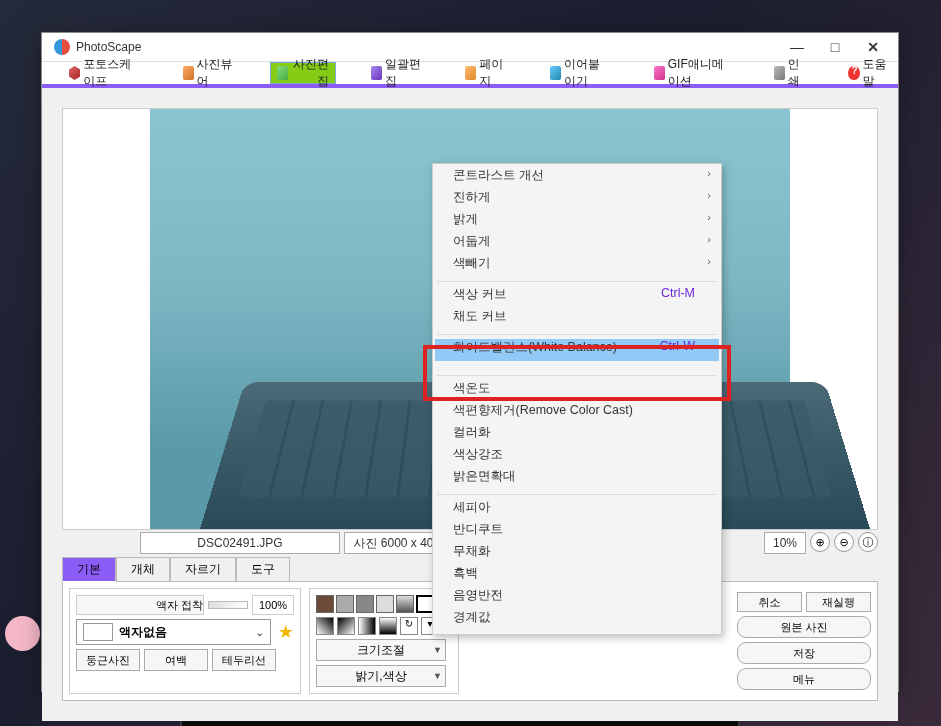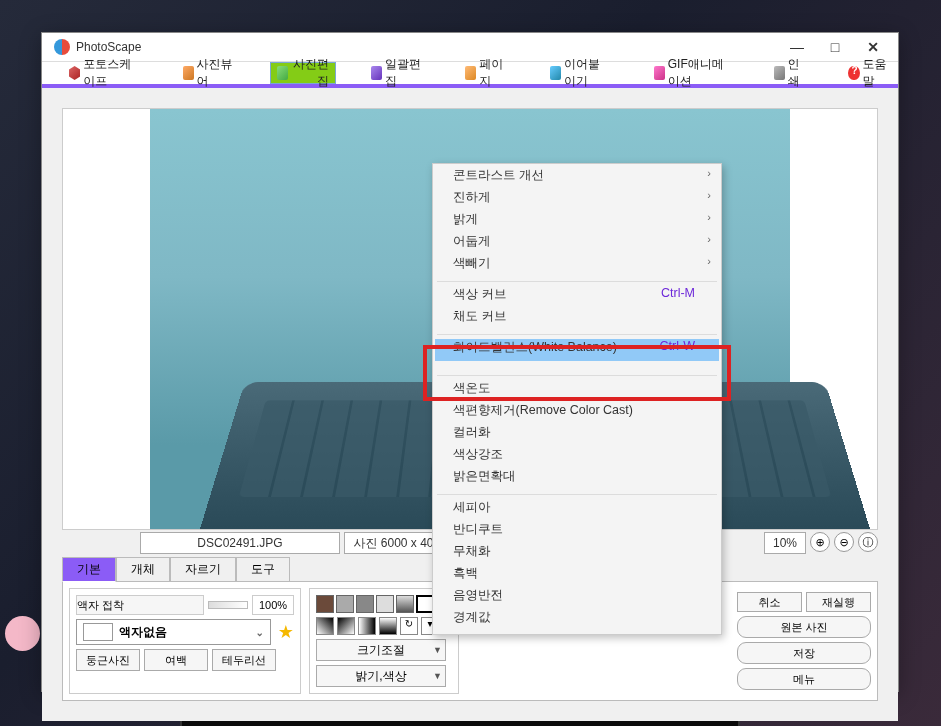--- a/index.html
+++ b/index.html
@@ -39,21 +39,21 @@
 .info-filename { flex: 0 0 200px; margin-left: 78px; }
 .info-size { flex: 0 0 99px; }
 .info-zoom { width: 42px; margin-left: auto; }
 .zoom-btn { width: 20px; height: 20px; border: 1px solid #999; border-radius: 50%; display: flex; align-items: center; justify-content: center; font-size: 11px; background: #fff; }
 .tabs-row { display: flex; margin-top: 2px; }
 .tab { padding: 3px 14px; font-size: 12px; border: 1px solid #bbb; background: #f0f0f0; position: relative; top: 1px; }
 .tab.active { background: #8b5cf6; border-bottom: 1px solid #fff; z-index: 2; }
 .panel { display: flex; border: 1px solid #bbb; background: #fff; padding: 6px; gap: 8px; min-height: 96px; }
 .panel-group { border: 1px solid #ccc; padding: 6px; display: flex; flex-direction: column; gap: 4px; }
 .panel-row { display: flex; gap: 4px; align-items: center; }
-.frame-label-btn { flex: 1; height: 20px; border: 1px solid #ccc; background: #f6f6f6; font-size: 11px; text-align: left; line-height: 18px; }
+.frame-label-btn { flex: 1; height: 20px; border: 1px solid #ccc; background: #f6f6f6; font-size: 11px; text-align: right; line-height: 18px; }
 .pct-box { width: 42px; height: 20px; border: 1px solid #ccc; font-size: 11px; text-align: center; line-height: 18px; }
 .frame-select { width: 200px; height: 26px; border: 1px solid #999; display: flex; align-items: center; font-size: 12px; padding: 0 6px; font-weight: bold; }
 .frame-swatch { width: 30px; height: 18px; background: #fff; border: 1px solid #999; margin-right: 6px; }
 .small-btn { width: 64px; height: 22px; border: 1px solid #aaa; background: #f6f6f6; font-size: 11px; }
 .swatch-row { display: flex; gap: 2px; }
 .swatch { width: 18px; height: 18px; border: 1px solid #666; }
 .swatch.g1{background:#6b4a3a}.swatch.g2{background:#aaa}.swatch.g3{background:#888}.swatch.g4{background:#ddd}.swatch.g5{background:linear-gradient(#ddd,#555)}.swatch.g6{background:#fff;border:2px solid #000}
 .star { color: #f5b800; font-size: 18px; margin-left: 3px; }
 .wide-btn { width: 130px; height: 22px; border: 1px solid #aaa; background: #f6f6f6; font-size: 12px; display: flex; align-items: center; justify-content: center; position: relative; }
 .wide-btn .dd { position: absolute; right: 3px; font-size: 9px; color: #555; }

